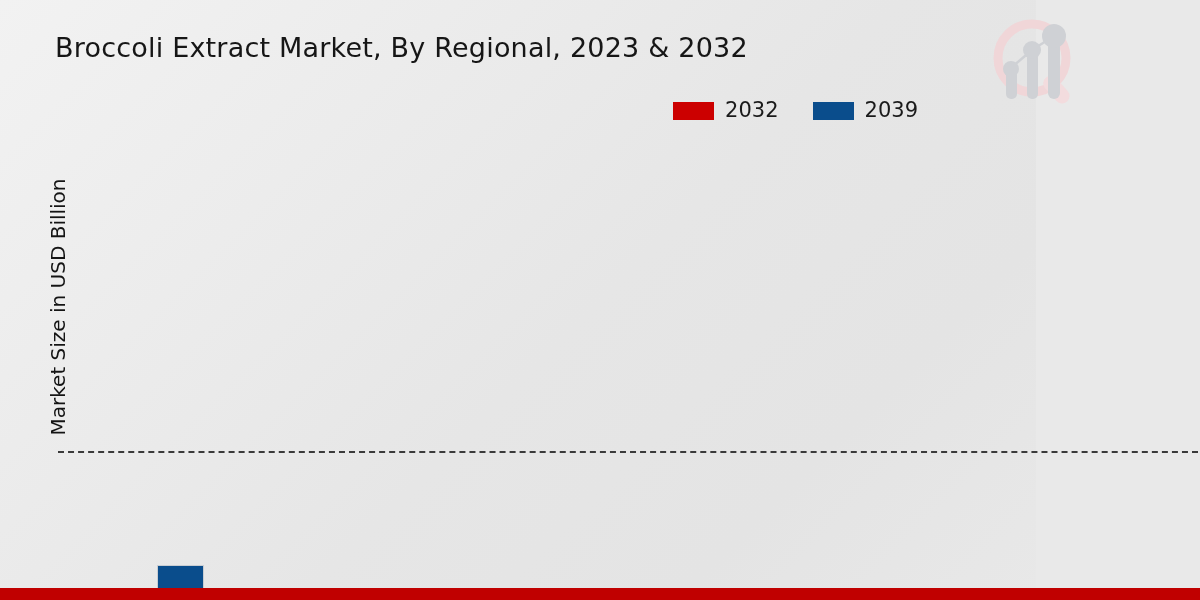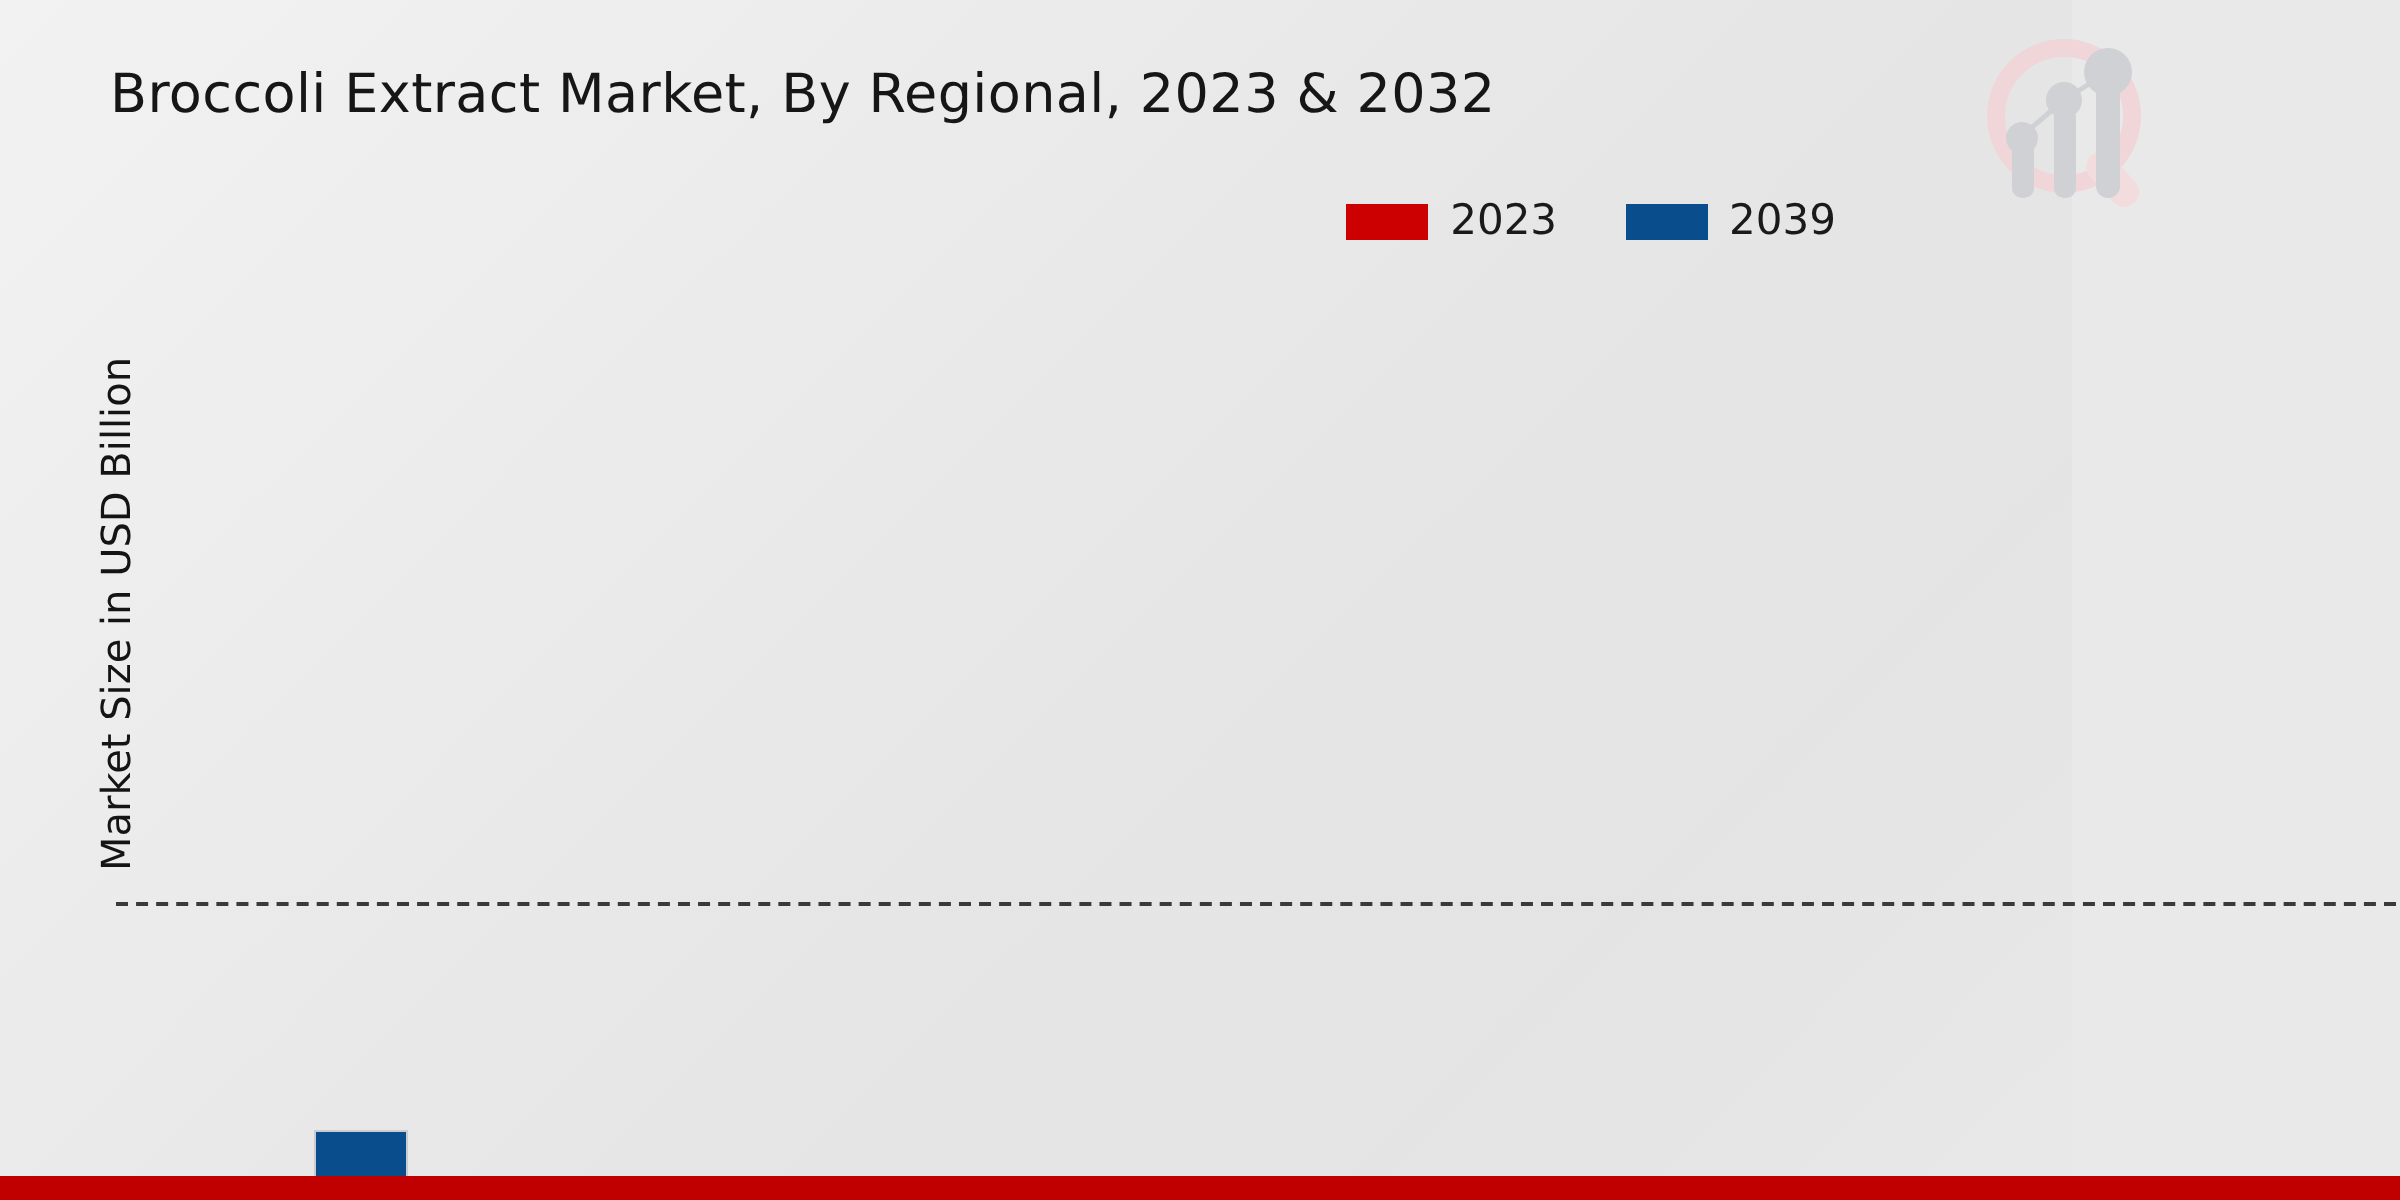--- a/index.html
+++ b/index.html
@@ -166,21 +166,21 @@
       <circle cx="47" cy="38" r="9" fill="#cfd1d5"></circle>
       <circle cx="69" cy="24" r="12" fill="#cfd1d5"></circle>
     </svg>
   </div>
 
   <div id="chart-title">Broccoli Extract Market, By Regional, 2023 &amp; 2032</div>
 
   <div id="legend">
     <div class="legend-item">
       <span class="legend-swatch" style="background:#cc0000"></span>
-      <span class="legend-label">2023</span>
+      <span class="legend-label">2032</span>
     </div>
     <div class="legend-item">
       <span class="legend-swatch" style="background:#0a4d8c"></span>
       <span class="legend-label">2039</span>
     </div>
   </div>
 
   <div id="y-axis-title">Market Size in USD Billion</div>
 
   <div id="plot" style="top: 0px; height: 600px;">

